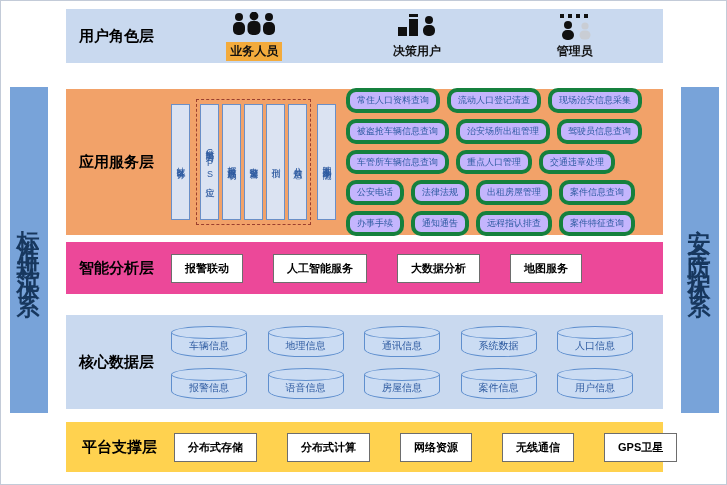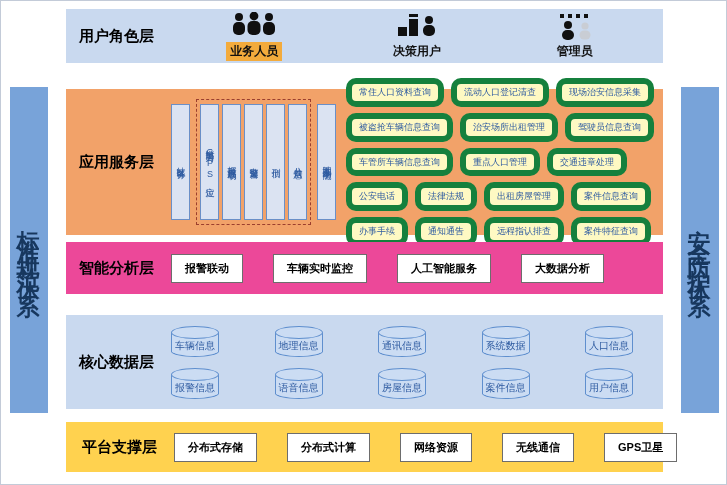--- a/index.html
+++ b/index.html
@@ -49,37 +49,37 @@
   }
   .module-box .vtext {
     writing-mode:vertical-rl; text-orientation:upright;
     font-size:9px; color:#2d5aa0; line-height:1; letter-spacing:1px;
   }
   .dashed-group { display:flex; gap:3px; padding:4px 3px; border:1px dashed #9c3f2e; margin:0 3px; }
 
   .pill-rows { display:flex; flex-direction:column; gap:6px; margin-left:10px; }
   .pill-row  { display:flex; gap:7px; }
   .pill {
-    background:#fef9c3; border:6px solid #15803d; color:#2d5aa0;
+    background:#c4b5fd; border:4px solid #15803d; color:#2d5aa0;
     border-radius:10px; font-size:9px; padding:3px 7px; white-space:nowrap; line-height:1.2;
   }
 
   
   .white-items { flex:1; display:flex; align-items:center; gap:30px; padding-right:26px; }
   .white-box {
     background:#fff; border:1px solid #6d6d6d; color:#000;
     font-size:11px; font-weight:bold; padding:6px 13px; white-space:nowrap;
   }
   .white-items.spread { justify-content:space-between; }
 
   
   .cyl-rows { flex:1; display:flex; flex-direction:column; gap:10px; padding-right:30px; }
   .cyl-row  { display:flex; justify-content:space-between; }
   .cylinder {
-    position:relative; width:48px; height:24px; margin-top:8px;
+    position:relative; width:76px; height:24px; margin-top:8px;
     background:#cbdcf3; border:1px solid #5f8fce; border-top:none;
     border-radius:0 0 33px 33px / 0 0 8px 8px; box-sizing:border-box;
     display:flex; align-items:center; justify-content:center;
   }
   .cylinder::before {
     content:""; position:absolute; top:-7px; left:-1px; right:-1px; height:13px;
     background:#cbdcf3; border:1px solid #5f8fce; border-radius:50%; box-sizing:border-box;
   }
   .cylinder .cyl-label { position:relative; z-index:2; font-size:10px; color:#2d5aa0; padding-top:3px; }
 
@@ -215,23 +215,23 @@
         </div>
       </div>
 
     </div>
   </div>
 
   <div class="layer layer-analysis">
     <div class="layer-label">智能分析层</div>
     <div class="white-items">
       <span class="white-box">报警联动</span>
-      <span class="white-box">车辆实时监控</span>
       <span class="white-box">人工智能服务</span>
       <span class="white-box">大数据分析</span>
+      <span class="white-box">地图服务</span>
     </div>
   </div>
 
   <div class="layer layer-core">
     <div class="layer-label">核心数据层</div>
     <div class="cyl-rows">
       <div class="cyl-row">
         <div class="cylinder">
           <span class="cyl-label">车辆信息</span>
           </div>

